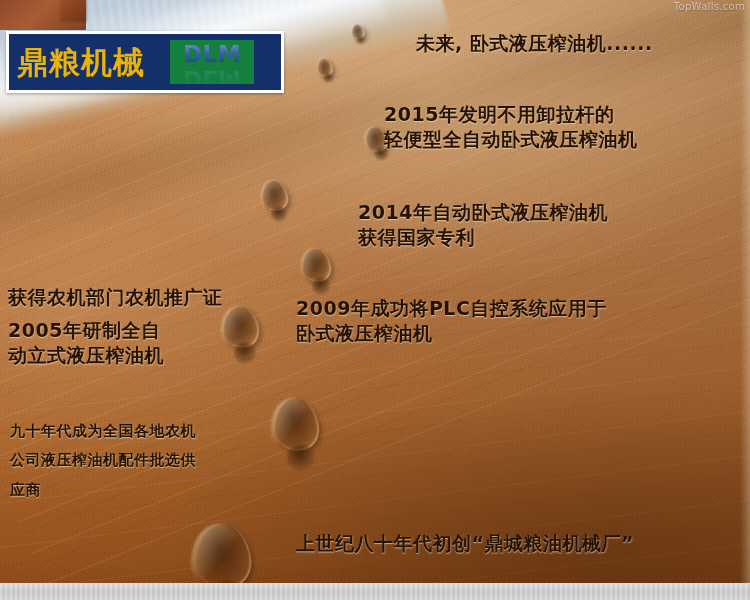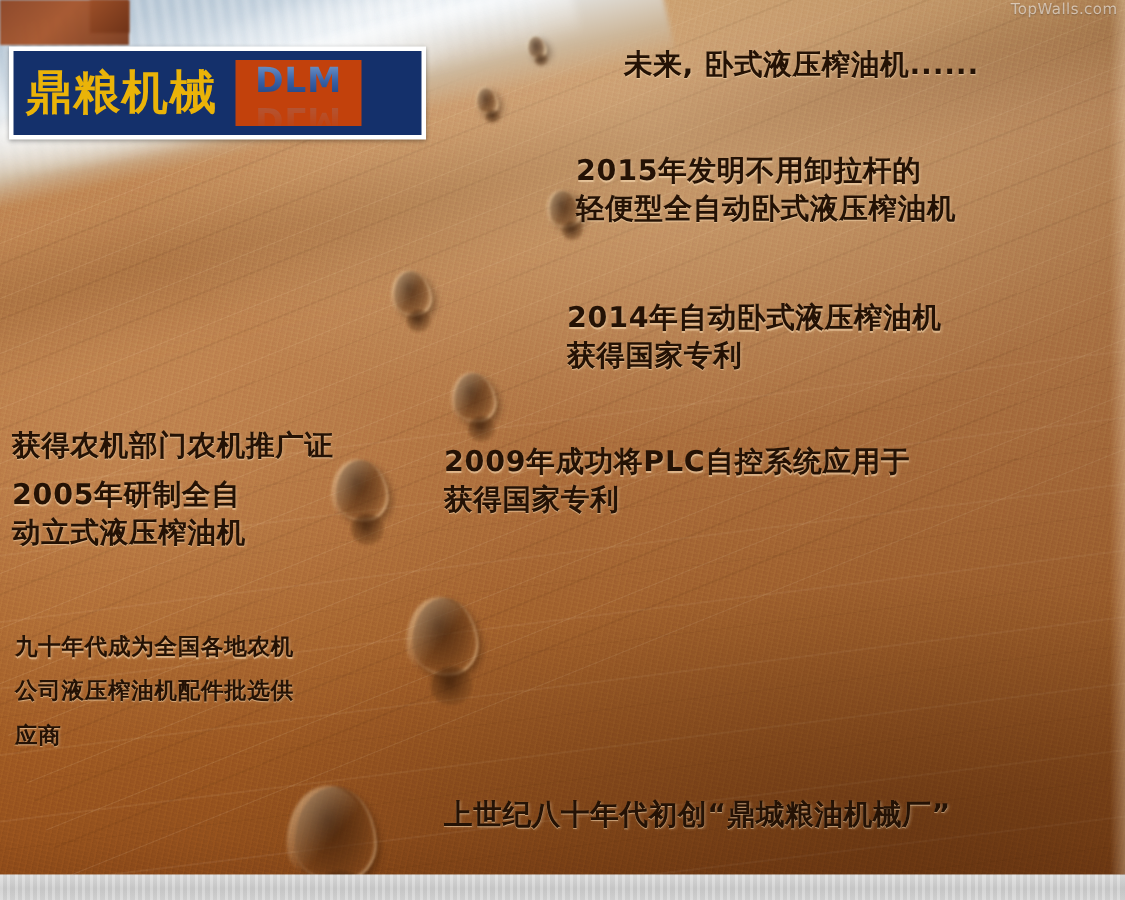--- a/index.html
+++ b/index.html
@@ -139,21 +139,21 @@
   .logo-inner{
     width:100%;height:100%;background:#14306b;
     display:flex;align-items:center;box-sizing:border-box;padding:0 8px;
   }
   .logo-cn{
     color:#eab308;font-size:31px;font-weight:bold;letter-spacing:1px;
     font-family:"DejaVu Sans","Liberation Sans",sans-serif;
     line-height:1;white-space:nowrap;
   }
   .dlm-box{
-    margin-left:12px;width:84px;height:44px;background:#c2410c;
+    margin-left:25px;width:84px;height:44px;background:#15803d;
     display:flex;flex-direction:column;align-items:center;justify-content:flex-start;
     padding-top:3px;box-sizing:border-box;overflow:hidden;
   }
   .dlm-text{
     font-size:23px;font-weight:bold;line-height:1;letter-spacing:.5px;
     background:linear-gradient(to bottom,#6e93c6 0%,#3a63a8 45%,#1f3f7d 100%);
     -webkit-background-clip:text;background-clip:text;color:transparent;
     font-family:"DejaVu Sans","Liberation Sans",sans-serif;
   }
   .dlm-reflect{
@@ -168,21 +168,21 @@
   .cap{
     position:absolute;color:#241205;font-weight:bold;line-height:1.30;
     font-family:"DejaVu Sans","Liberation Sans",sans-serif;
     text-shadow:
       0 1px 0 rgba(255,226,186,.45),
       1px 1px 2px rgba(255,230,190,.30);
     white-space:pre-line;letter-spacing:.5px;
   }
   .c-headline{left:416px;top:31px;font-size:19px;}
   .c-2015{left:384px;top:102px;font-size:19px;}
-  .c-2014{left:358px;top:200px;font-size:19px;margin-left:20px;}
+  .c-2014{left:358px;top:200px;font-size:19px;}
   .c-cert{left:8px;top:240px;font-size:19px;margin-top:45px;}
   .c-2009{left:296px;top:296px;font-size:19px;}
   .c-2005{left:8px;top:318px;font-size:19px;}
   .c-20c{left:330px;top:410px;font-size:19px;}
   .c-90s{left:10px;top:417px;font-size:15px;line-height:1.95;}
   .c-80s{left:296px;top:531px;font-size:19px;}
 
   
   .watermark{
     position:absolute;right:5px;top:1px;font-size:10px;color:rgba(255,255,255,.55);
@@ -278,21 +278,21 @@
     </div>
   </div>
 
   <div class="cap c-headline">未来, 卧式液压榨油机......</div>
   <div class="cap c-2015">2015年发明不用卸拉杆的
 轻便型全自动卧式液压榨油机</div>
   <div class="cap c-2014">2014年自动卧式液压榨油机
 获得国家专利</div>
   <div class="cap c-cert">获得农机部门农机推广证</div>
   <div class="cap c-2009">2009年成功将PLC自控系统应用于
-获得国家专利</div>
+卧式液压榨油机</div>
   <div class="cap c-2005">2005年研制全自
 动立式液压榨油机</div>
   <div class="cap c-90s">九十年代成为全国各地农机
 公司液压榨油机配件批选供
 应商</div>
   <div class="cap c-80s">上世纪八十年代初创“鼎城粮油机械厂”</div>
 
   <div class="bottom-strip"></div>
 
 </div>

